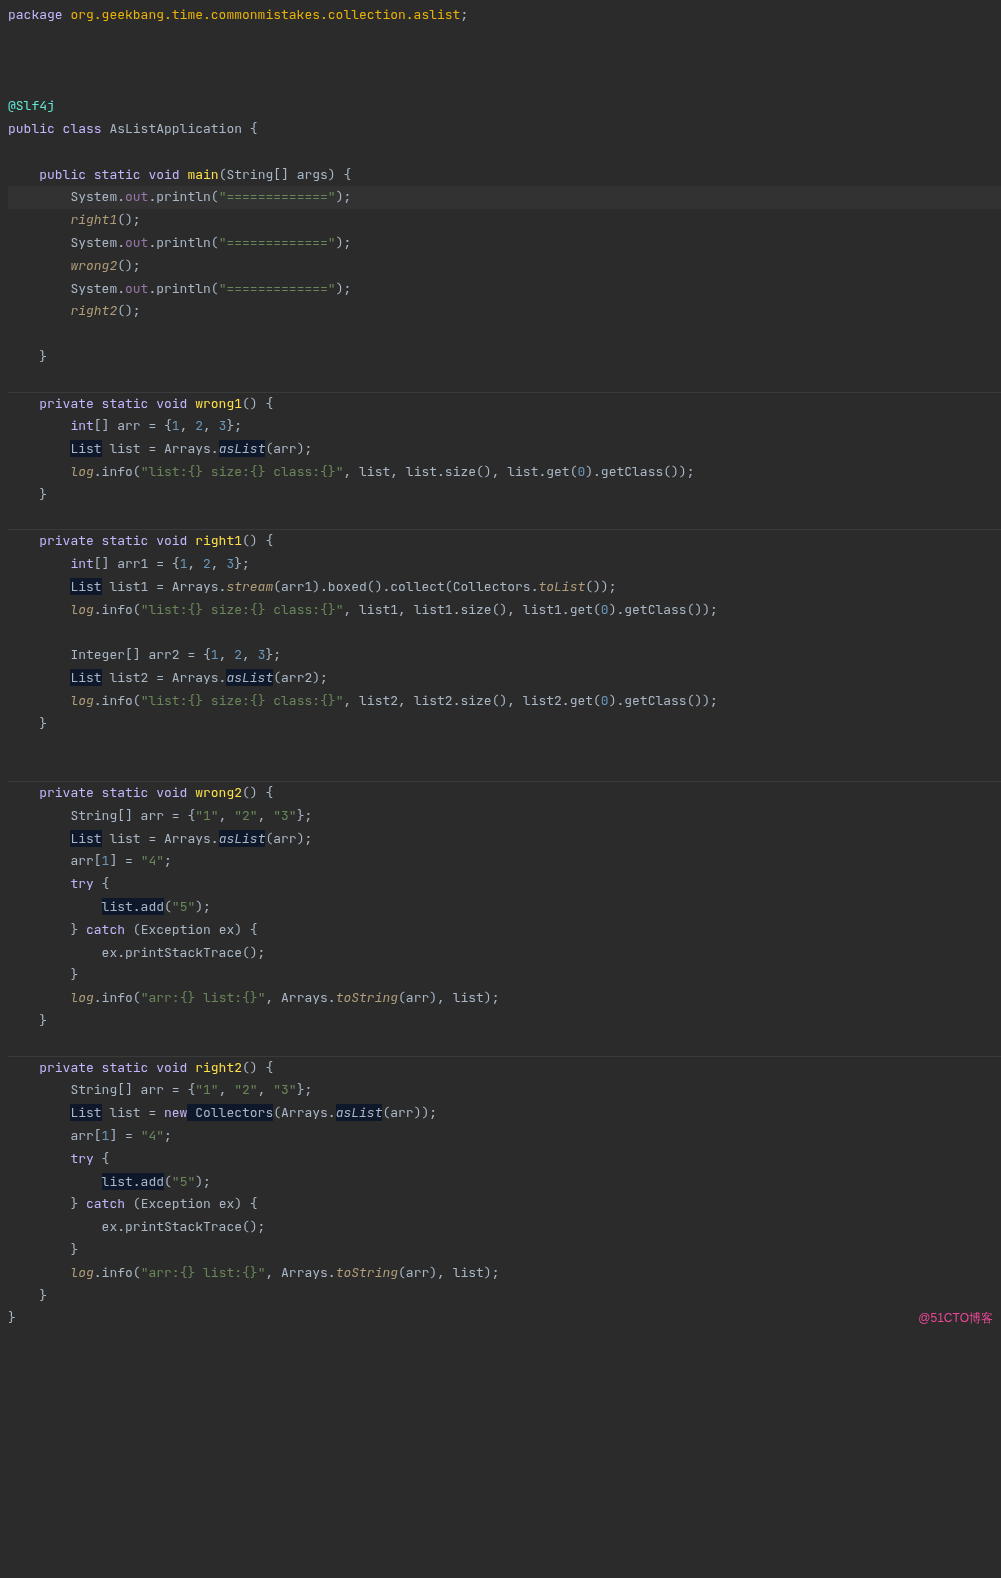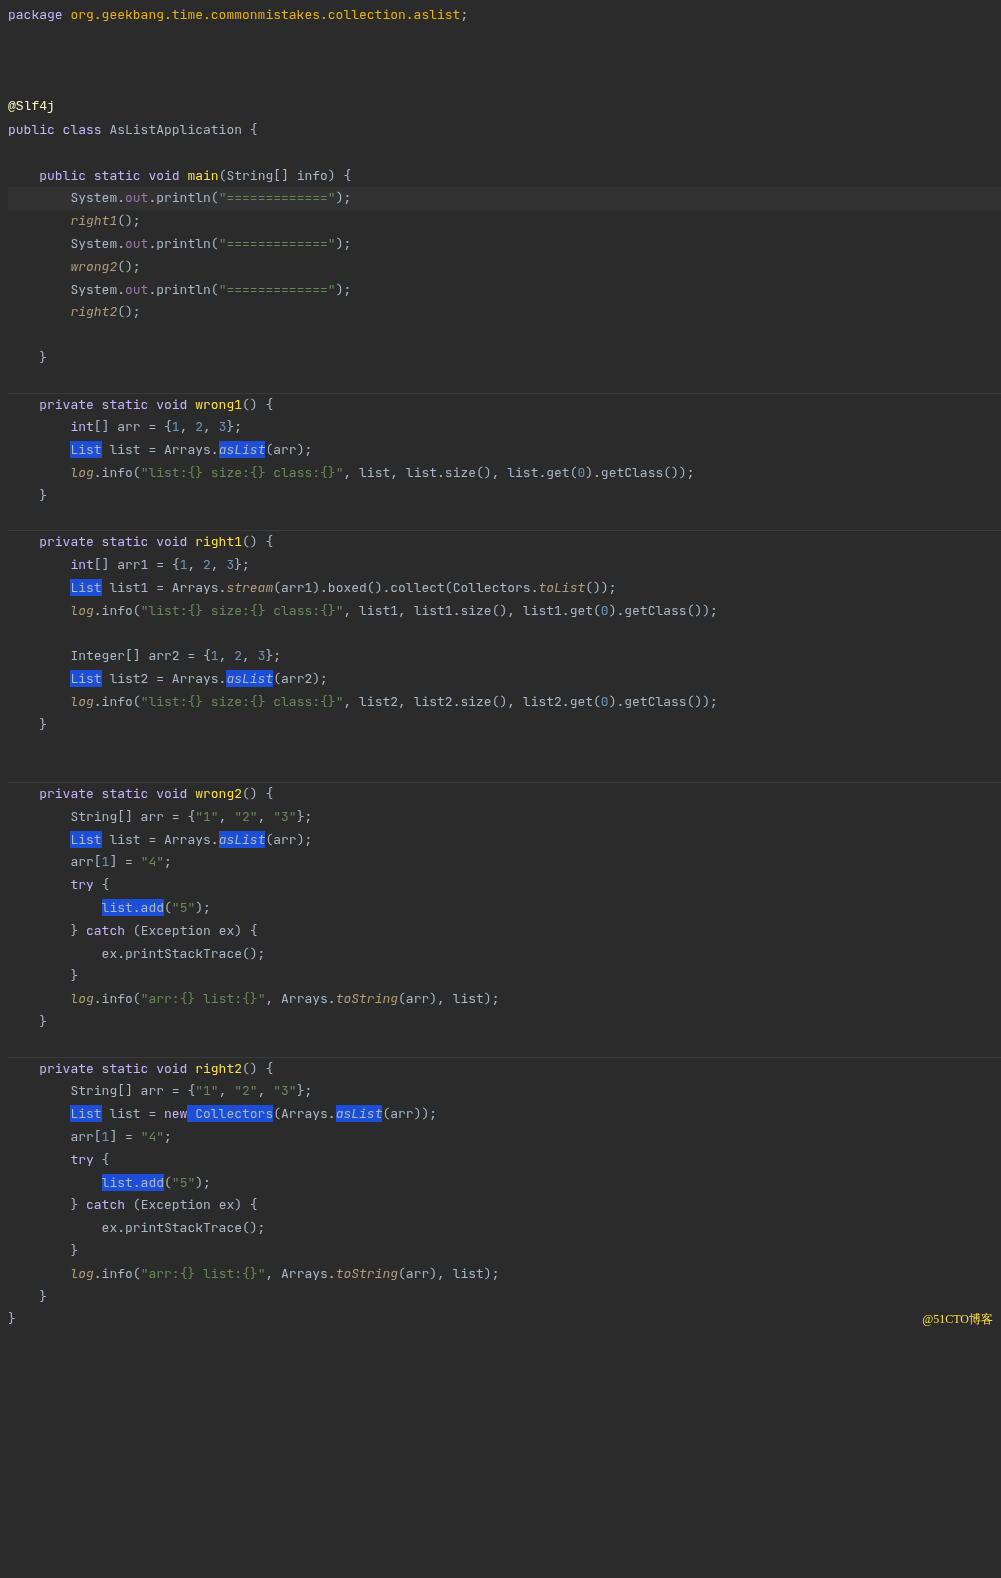--- a/index.html
+++ b/index.html
@@ -19,57 +19,57 @@
   .line {
     white-space: pre;
     min-height: 22.8px;
   }
   .hl-line {
     background: #323232;
   }
   
   .kw   { color: #c4b5fd; }   
   .pkg  { color: #eab308; }
-  .ann  { color: #fef9c3; font-family: Liberation Mono, monospace; }   
+  .ann  { color: #5eead4; }   
   .cls  { color: #a9b7c6; }
   .mdef { color: #fde047; }
   .idcall { color: #b09d79; font-style: italic; } 
   .field { color: #9876aa; }  
   .str  { color: #6a8759; }
   .num  { color: #6897bb; }
-  .hiword { background: #1d4ed8; color:#a9b7c6; }  
+  .hiword { background: #0f172a; color:#a9b7c6; }  
   .dots { background: #3c3f41; color:#a9b7c6; padding:0 4px; }
   .sep {
     border-top: 1px solid #3a3a3a;
     height: 0;
     margin: 0;
   }
   .watermark {
     position: absolute;
     right: 8px;
     bottom: 4px;
-    color: #fde047;
+    color: #ec4899;
     font-size: 12px;
-    font-family: Liberation Serif, serif;
+    font-family: Liberation Sans, sans-serif;
   }
 </style>
 </head>
 <body>
 
 <div class="code-area">
 
 <div class="line"><span class="kw">package</span> <span class="pkg">org.geekbang.time.commonmistakes.collection.aslist</span>;</div>
 <div class="line"> </div>
 <div class="line"> </div>
 <div class="line"> </div>
 <div class="line"><span class="ann">@Slf4j</span></div>
 <div class="line"><span class="kw">public class</span> <span class="cls">AsListApplication</span><span> {</span></div>
 <div class="line"> </div>
 
-<div class="line">    <span class="kw">public static void</span> <span class="mdef">main</span><span>(String[] info) {</span></div>
+<div class="line">    <span class="kw">public static void</span> <span class="mdef">main</span><span>(String[] args) {</span></div>
 <div class="line hl-line">        <span>System.</span><span class="field">out</span><span>.println(</span><span class="str">"============="</span><span>);</span></div>
 <div class="line">        <span class="idcall">right1</span><span>();</span></div>
 <div class="line">        <span>System.</span><span class="field">out</span><span>.println(</span><span class="str">"============="</span><span>);</span></div>
 <div class="line">        <span class="idcall">wrong2</span><span>();</span></div>
 <div class="line">        <span>System.</span><span class="field">out</span><span>.println(</span><span class="str">"============="</span><span>);</span></div>
 <div class="line">        <span class="idcall">right2</span><span>();</span></div>
 <div class="line"> </div>
 <div class="line">    }</div>
 <div class="line"> </div>
 <div class="sep"></div>

